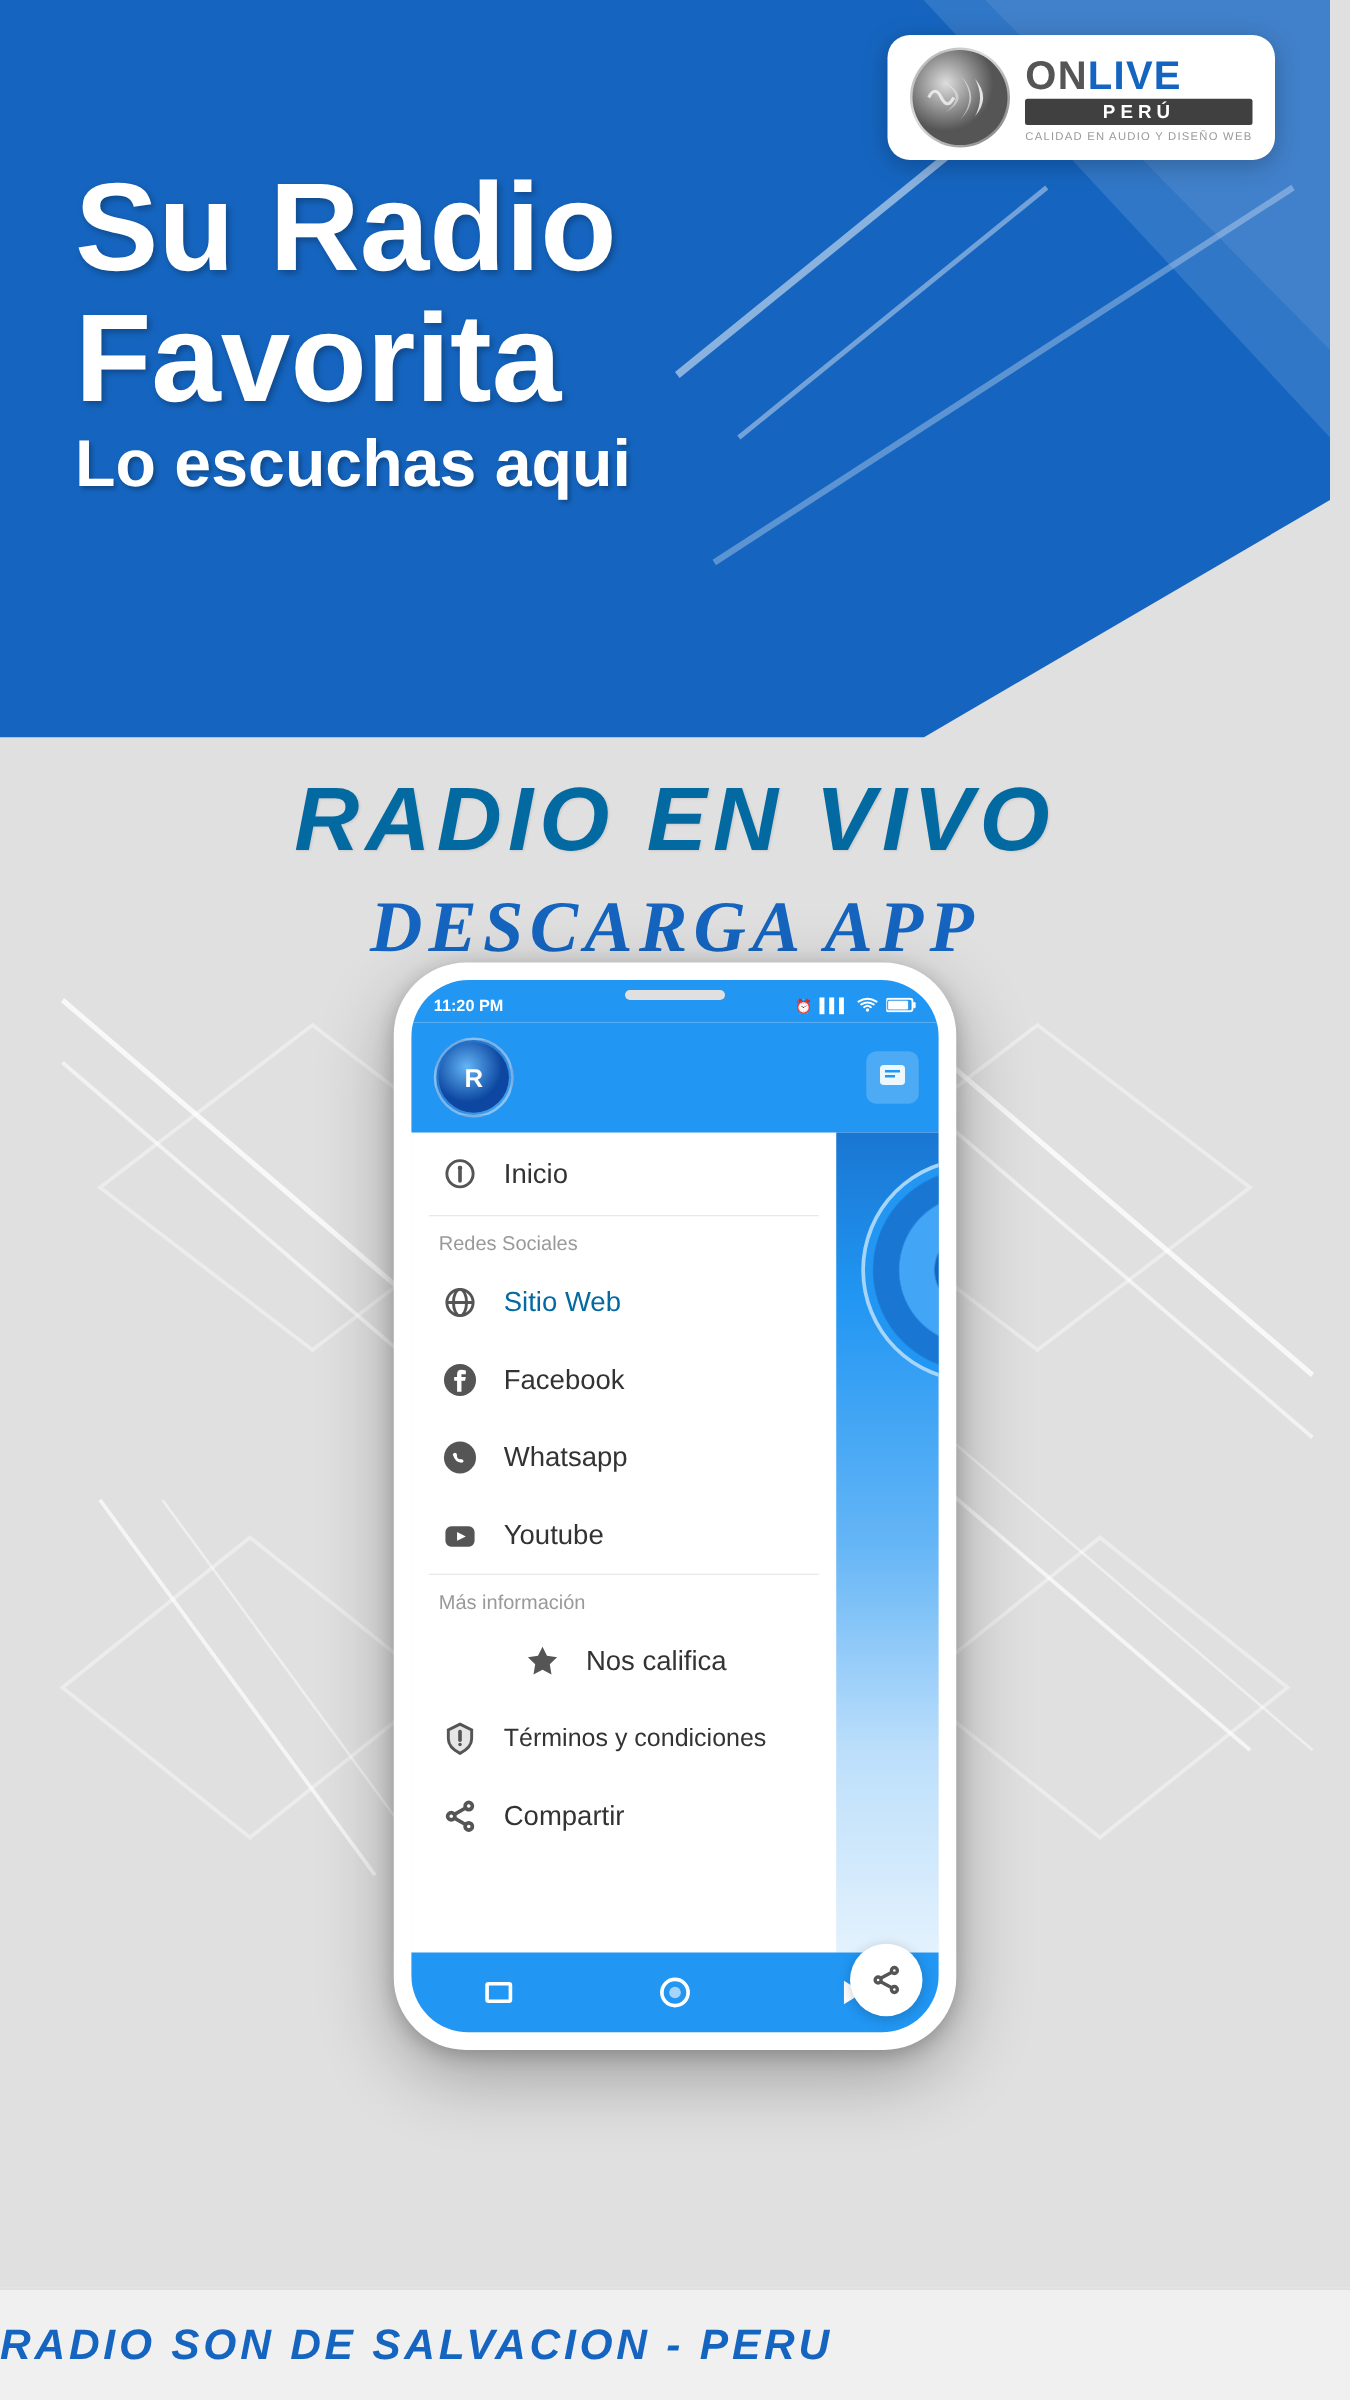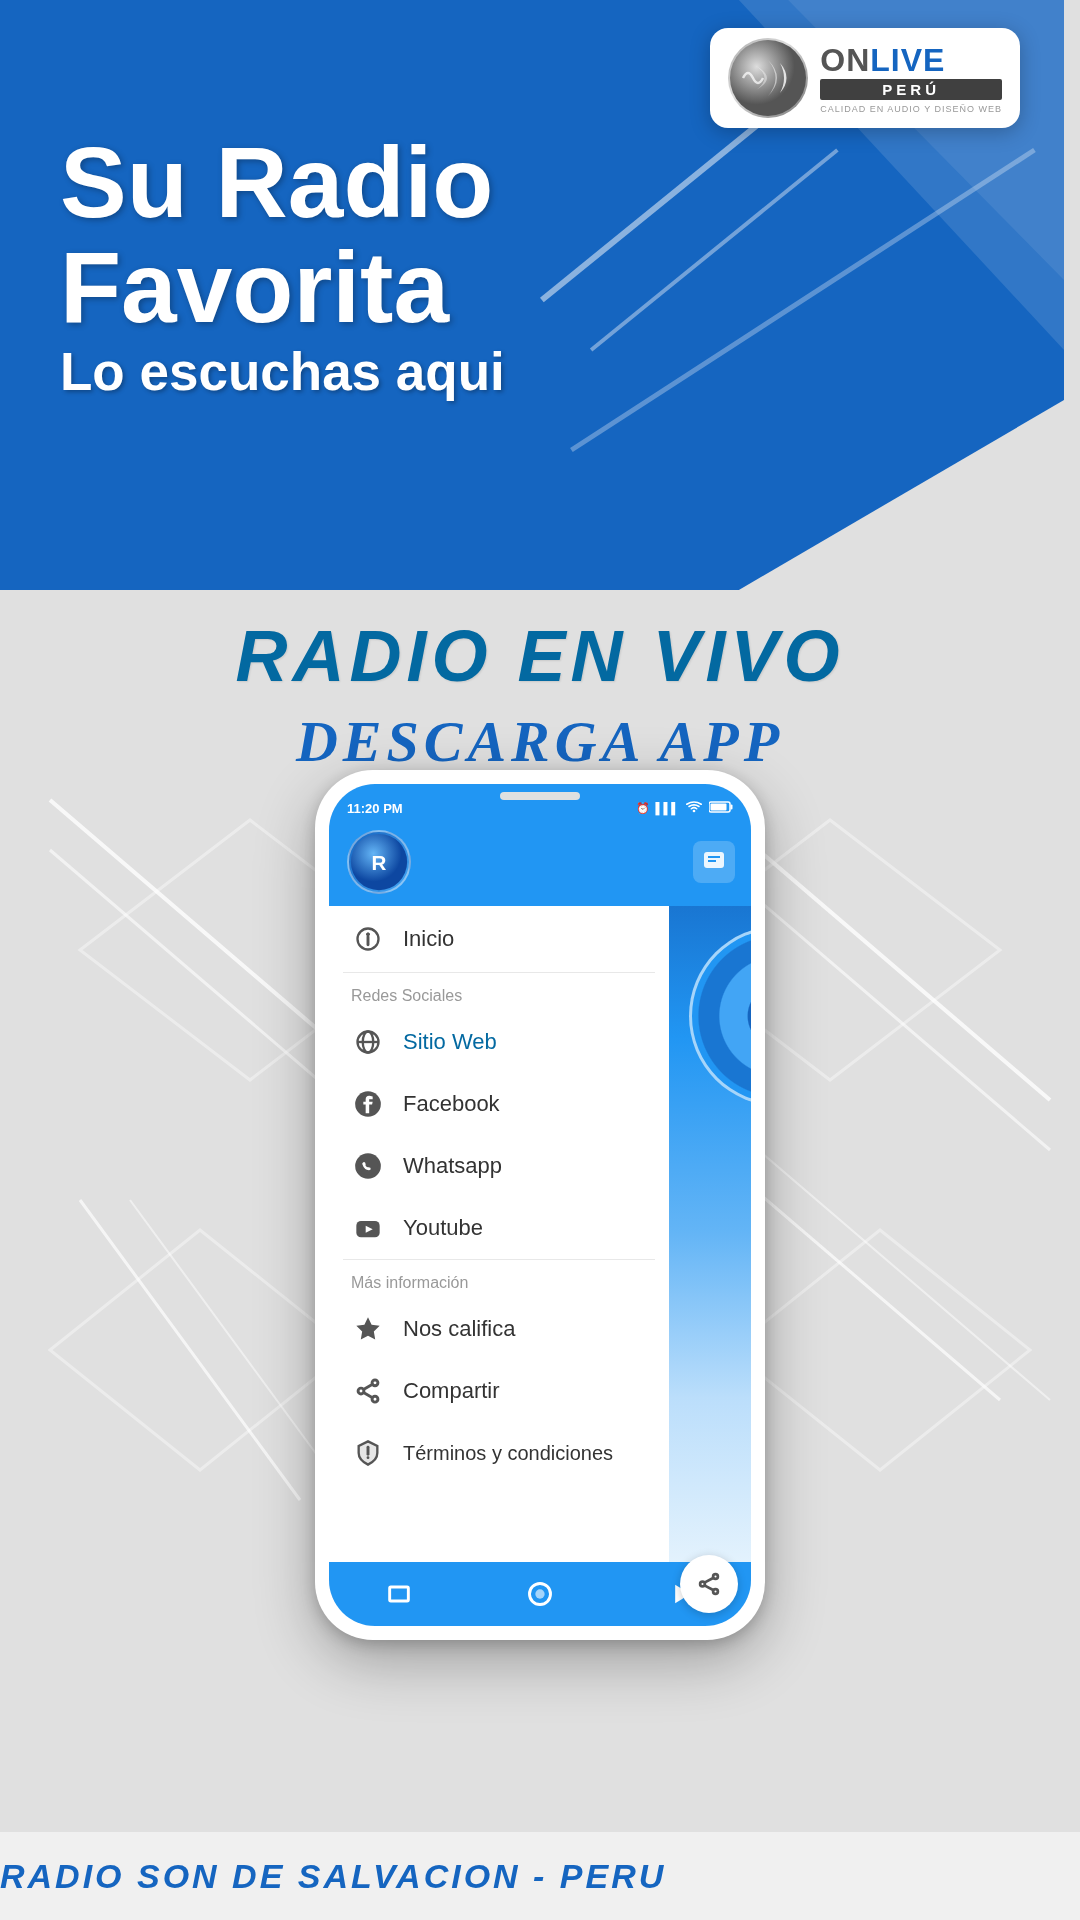--- a/index.html
+++ b/index.html
@@ -106,21 +106,21 @@
   <div style="font-size:58px;font-weight:900;color:#1565C0;font-style:italic;letter-spacing:5px;line-height:1.3;font-family:Liberation Serif, serif;">DESCARGA  APP</div>
 </div>
 
 <div style="position:absolute;top:770px;left:50%;transform:translateX(-50%);z-index:5;width:450px;">
   <div style="width:450px;height:870px;background:white;border-radius:58px;padding:14px;box-shadow:0 20px 60px rgba(0,0,0,0.3),0 4px 15px rgba(0,0,0,0.2);position:relative;">
 
     <div style="position:absolute;top:22px;left:50%;transform:translateX(-50%);width:80px;height:8px;background:#e0e0e0;border-radius:4px;z-index:20;"></div>
 
     <div style="width:100%;height:100%;background:#f5f5f5;border-radius:46px;overflow:hidden;position:relative;">
 
-      <div style="background:#2196F3;height:34px;display:flex;align-items:flex-end;justify-content:space-between;padding:2px 18px;">
+      <div style="background:#2196F3;height:34px;display:flex;align-items:flex-start;justify-content:space-between;padding:13px 18px;">
         <span style="font-size:13px;font-weight:600;color:white;">11:20 PM</span>
         <div style="display:flex;gap:6px;align-items:center;">
           <span style="color:white;font-size:11px;">⏰</span>
           <span style="color:white;font-size:11px;">▌▌▌</span>
           <span style="color:white;font-size:12px;">
             <svg viewBox="0 0 20 14" width="18" height="13" fill="white">
               <path d="M10 12 L10 12" stroke="white" stroke-width="2" stroke-linecap="round"></path>
               <path d="M7 9.5 Q10 7 13 9.5" stroke="white" stroke-width="1.8" fill="none" stroke-linecap="round"></path>
               <path d="M4.5 7 Q10 3.5 15.5 7" stroke="white" stroke-width="1.8" fill="none" stroke-linecap="round"></path>
               <path d="M2 4.5 Q10 -0.5 18 4.5" stroke="white" stroke-width="1.8" fill="none" stroke-linecap="round"></path>
@@ -218,51 +218,51 @@
                 <polygon points="10,10 10,16 16,13" fill="white"></polygon>
               </svg>
             </div>
             <span style="font-size:22px;color:#333;">Youtube</span>
           </div>
 
           <div style="height:1px;background:#e8e8e8;margin:0 14px;"></div>
 
           <div style="padding:14px 22px 6px;font-size:16px;color:#999;font-weight:400;">Más información</div>
 
-          <div style="display:flex;align-items:center;gap:18px;padding:14px 22px;">
+          <div style="display:flex;align-items:center;gap:18px;padding:14px 22px;justify-content:center;">
             <div style="width:34px;height:34px;display:flex;align-items:center;justify-content:center;">
               <svg viewBox="0 0 24 24" width="28" height="28" fill="#555">
                 <polygon points="12,2 15.09,8.26 22,9.27 17,14.14 18.18,21.02 12,17.77 5.82,21.02 7,14.14 2,9.27 8.91,8.26"></polygon>
               </svg>
             </div>
             <span style="font-size:22px;color:#333;">Nos califica</span>
+          </div>
+
+          <div style="display:flex;align-items:center;gap:18px;padding:14px 22px;">
+            <div style="width:34px;height:34px;display:flex;align-items:center;justify-content:center;">
+              <svg viewBox="0 0 24 24" width="28" height="28" fill="none">
+                <path d="M 12 2 L 20 6 L 20 12 Q 20 18 12 22 Q 4 18 4 12 L 4 6 Z" stroke="#555" stroke-width="2" fill="rgba(85,85,85,0.15)"></path>
+                <line x1="12" y1="7" x2="12" y2="13" stroke="#555" stroke-width="2.5" stroke-linecap="round"></line>
+                <circle cx="12" cy="16" r="1.2" fill="#555"></circle>
+              </svg>
+            </div>
+            <span style="font-size:20px;color:#333;">Términos y condiciones</span>
           </div>
 
           <div style="display:flex;align-items:center;gap:18px;padding:14px 22px;">
             <div style="width:34px;height:34px;display:flex;align-items:center;justify-content:center;">
               <svg viewBox="0 0 24 24" width="28" height="28" fill="none" stroke="#555" stroke-width="2.5" stroke-linecap="round">
                 <circle cx="18" cy="5" r="2.5"></circle>
                 <circle cx="6" cy="12" r="2.5"></circle>
                 <circle cx="18" cy="19" r="2.5"></circle>
                 <line x1="15.5" y1="6.5" x2="8.5" y2="10.5"></line>
                 <line x1="8.5" y1="13.5" x2="15.5" y2="17.5"></line>
               </svg>
             </div>
             <span style="font-size:22px;color:#333;">Compartir</span>
-          </div>
-
-          <div style="display:flex;align-items:center;gap:18px;padding:14px 22px;">
-            <div style="width:34px;height:34px;display:flex;align-items:center;justify-content:center;">
-              <svg viewBox="0 0 24 24" width="28" height="28" fill="none">
-                <path d="M 12 2 L 20 6 L 20 12 Q 20 18 12 22 Q 4 18 4 12 L 4 6 Z" stroke="#555" stroke-width="2" fill="rgba(85,85,85,0.15)"></path>
-                <line x1="12" y1="7" x2="12" y2="13" stroke="#555" stroke-width="2.5" stroke-linecap="round"></line>
-                <circle cx="12" cy="16" r="1.2" fill="#555"></circle>
-              </svg>
-            </div>
-            <span style="font-size:20px;color:#333;">Términos y condiciones</span>
           </div>
 
         </div>
 
         <div style="flex:1;background:linear-gradient(180deg,#1976D2 0%,#2196F3 20%,#64B5F6 50%,#bbdefb 75%,#e3f2fd 100%);position:relative;overflow:hidden;">
 
           <div style="position:absolute;width:180px;height:180px;top:20px;left:20px;border-radius:50%;background:radial-gradient(circle,#FFD700 0%,#FFD700 12%,#1565C0 13%,#1565C0 25%,#42A5F5 26%,#42A5F5 48%,#1976D2 49%,#1976D2 65%,#2196F3 66%);border:3px solid rgba(255,255,255,0.6);"></div>
         </div>
       </div>
 

